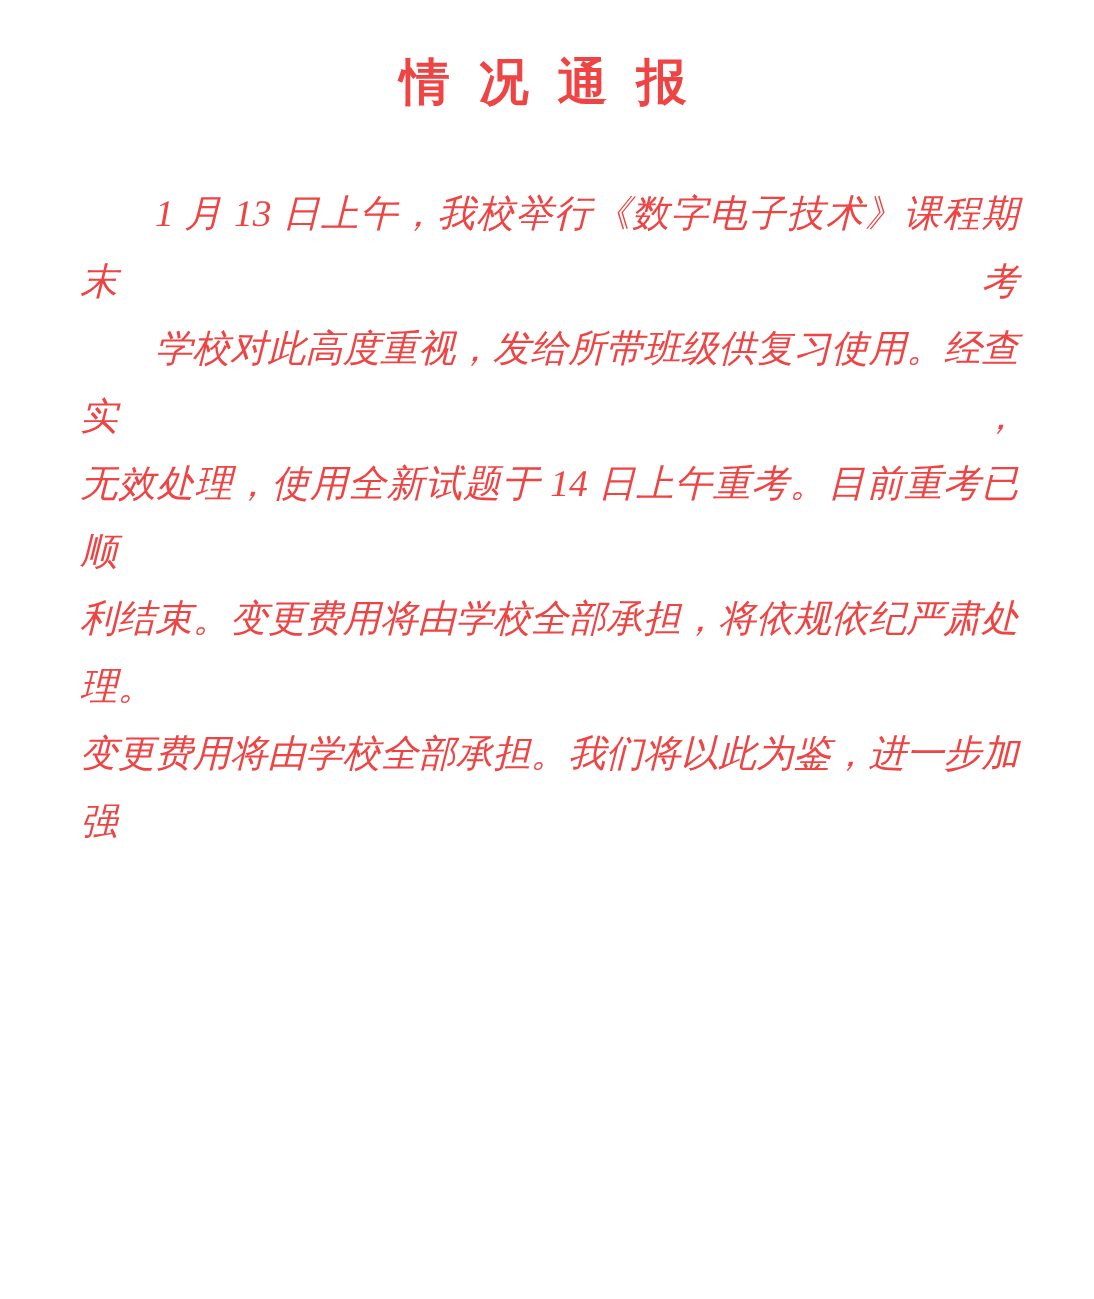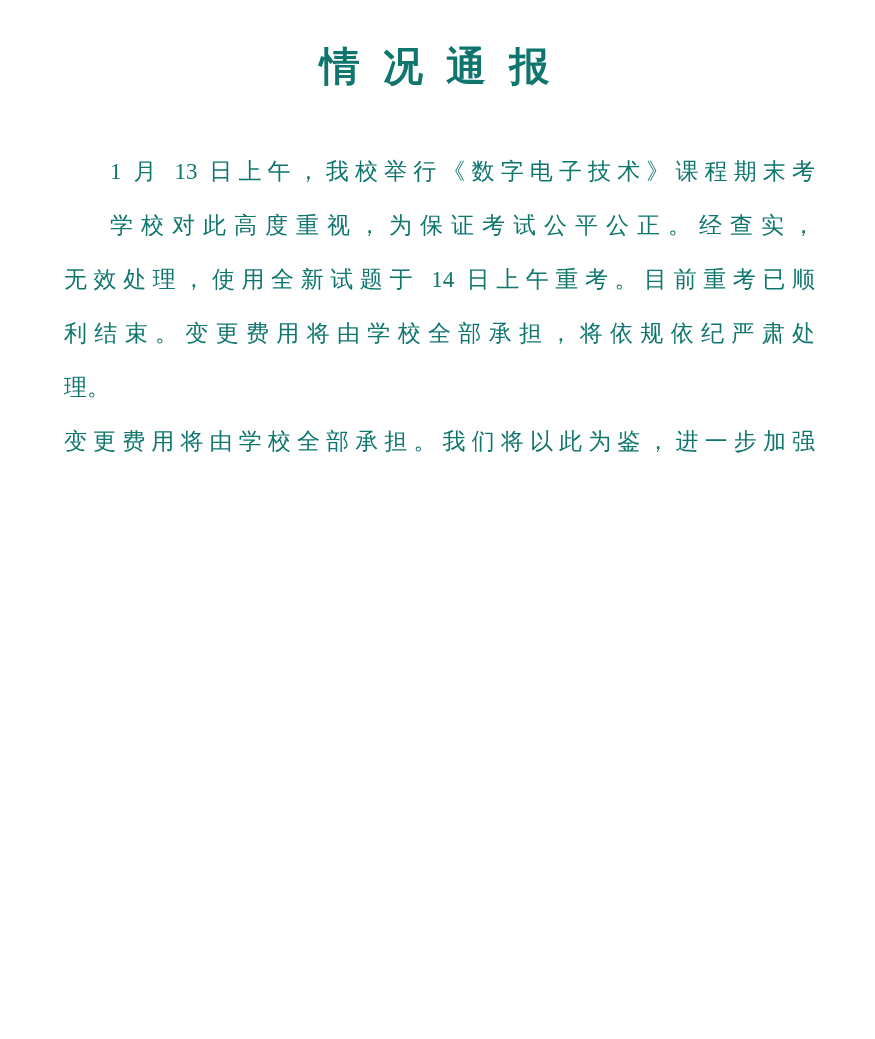--- a/index.html
+++ b/index.html
@@ -5,44 +5,45 @@
   html, body {
     margin: 0;
     padding: 0;
     background: #ffffff;
   }
   .page {
     position: relative;
     width: 875px;
     height: 1039px;
     background: #ffffff;
-    color: #0f766e;
+    color: #ef4444;
     overflow: hidden;
     font-family: "Liberation Serif", "DejaVu Serif", serif;
   }
   .doc-title {
     margin: 0;
     padding-top: 42px;
     font-family: "Liberation Sans", "DejaVu Sans", sans-serif;
     font-weight: bold;
     font-size: 40px;
     line-height: 48px;
     letter-spacing: 6px;
     text-align: center;
     white-space: nowrap;
   }
   .doc-body {
     margin: 55px 60px 0 64px; 
     width: 751px;
   }
   .line {
-    font-size: 23px;
+    font-size: 30px;
     line-height: 54px;
     white-space: nowrap;
     text-align: left;
+    font-style: italic;
   }
   
   .line.just {
     white-space: normal;
     text-align: justify;
     text-align-last: justify;
     text-justify: inter-character;
   }
   .line.ind {
     text-indent: 2em;
@@ -52,21 +53,21 @@
 <body>
 
 <div class="page">
 
   <h1 class="doc-title">情 况 通 报</h1>
 
   <div class="doc-body">
 
     <div class="line just ind">1 月 13 日上午，我校举行《数字电子技术》课程期末考</div>
 
-    <div class="line just ind">学校对此高度重视，为保证考试公平公正。经查实，</div>
+    <div class="line just ind">学校对此高度重视，发给所带班级供复习使用。经查实，</div>
     <div class="line just">无效处理，使用全新试题于 14 日上午重考。目前重考已顺</div>
     <div class="line just">利结束。变更费用将由学校全部承担，将依规依纪严肃处</div>
     <div class="line">理。</div>
 
     <div class="line just">变更费用将由学校全部承担。我们将以此为鉴，进一步加强</div>
 
   </div>
 
 </div>
 

